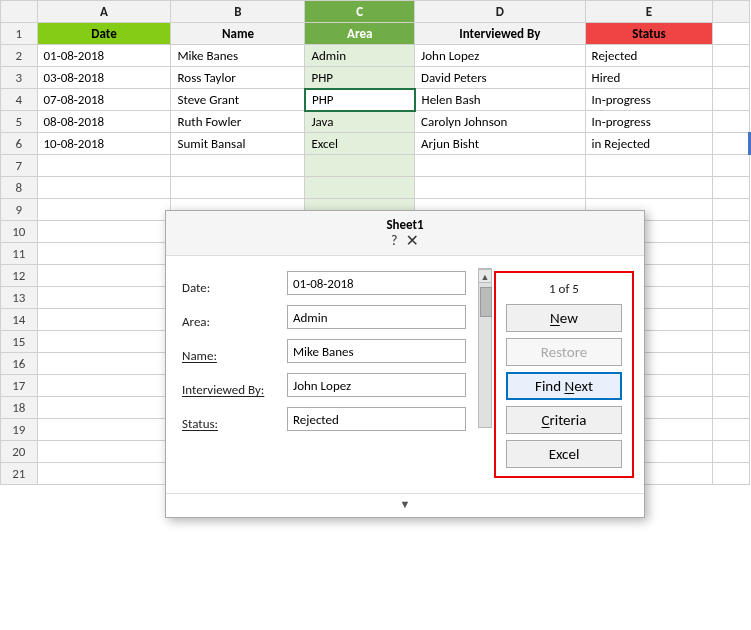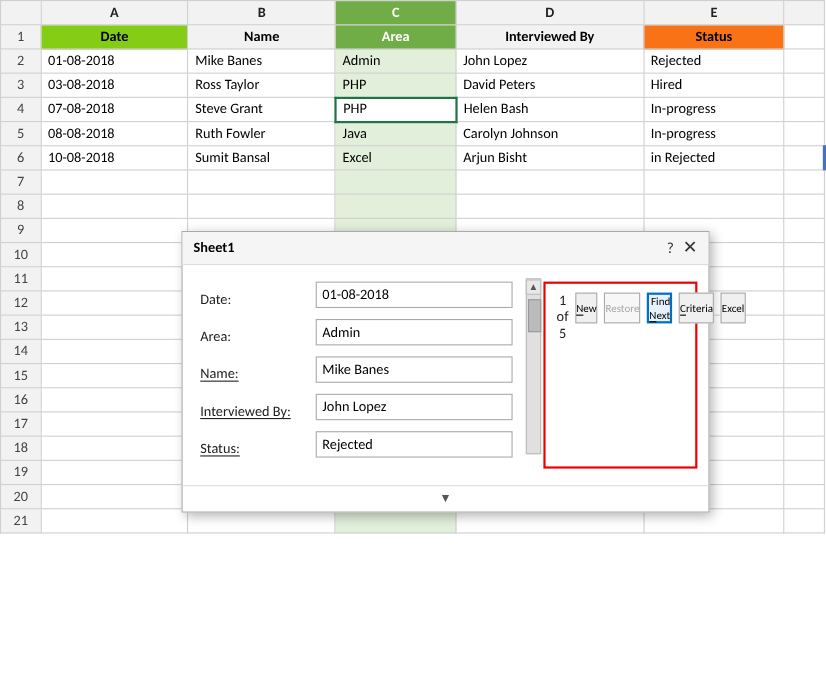--- a/index.html
+++ b/index.html
@@ -52,20 +52,21 @@
       box-shadow: 3px 3px 10px rgba(0,0,0,0.3);
       z-index: 100;
     }
     .dialog-titlebar {
       display: flex;
       justify-content: space-between;
       align-items: center;
       padding: 6px 10px;
       background: #f5f5f5;
       border-bottom: 1px solid #ddd;
+      flex-direction: column;
     }
     .dialog-title {
       font-size: 13px;
       font-weight: bold;
     }
     .dialog-titlebar-btns {
       display: flex;
       align-items: center;
       gap: 8px;
     }
@@ -145,38 +146,38 @@
       top: 18px;
       left: 1px;
       border: 1px solid #999;
     }
 
     
     .dialog-buttons {
       width: 140px;
       padding: 0 10px;
       display: flex;
-      flex-direction: row;
+      flex-direction: column;
       gap: 6px;
       border: 2px solid #e00;
       margin: 5px 10px 5px 0;
       padding: 8px 10px;
     }
     .record-indicator {
       text-align: center;
       font-size: 13px;
       color: #222;
       margin-bottom: 2px;
     }
     .dlg-btn {
       width: 100%;
       height: 28px;
       background: #f0f0f0;
       border: 1px solid #aaa;
-      font-size: 10px;
+      font-size: 15px;
       font-family: Calibri, Arial, sans-serif;
       cursor: pointer;
       text-align: right;
       display: flex;
       align-items: center;
       justify-content: center;
     }
     .dlg-btn.disabled { color: #aaa; background: #f7f7f7; cursor: default; }
     .dlg-btn.focused {
       border: 2px solid #0070c0;
@@ -231,21 +232,21 @@
         <th class="col-header"></th>
       </tr>
     </thead>
     <tbody id="spreadsheet-body">
     <tr>
           <th class="row-header">1</th>
           <td style="font-weight: bold; text-align: center; background: #84cc16;">Date</td>
           <td style="font-weight: bold; text-align: center; background: rgb(242, 242, 242);">Name</td>
           <td style="font-weight: bold; text-align: center; background: rgb(112, 173, 71); color: rgb(255, 255, 255);">Area</td>
           <td style="font-weight: bold; text-align: center; background: rgb(242, 242, 242);">Interviewed By</td>
-          <td style="font-weight: bold; text-align: center; background: #f97316;">Status</td>
+          <td style="font-weight: bold; text-align: center; background: #ef4444;">Status</td>
           <td></td>
         </tr>
         <tr>
           <th class="row-header">2</th>
           <td>01-08-2018</td>
           <td>Mike Banes</td>
           <td style="background: rgb(226, 239, 218);">Admin</td>
           <td>John Lopez</td>
           <td>Rejected</td>
           <td></td>

